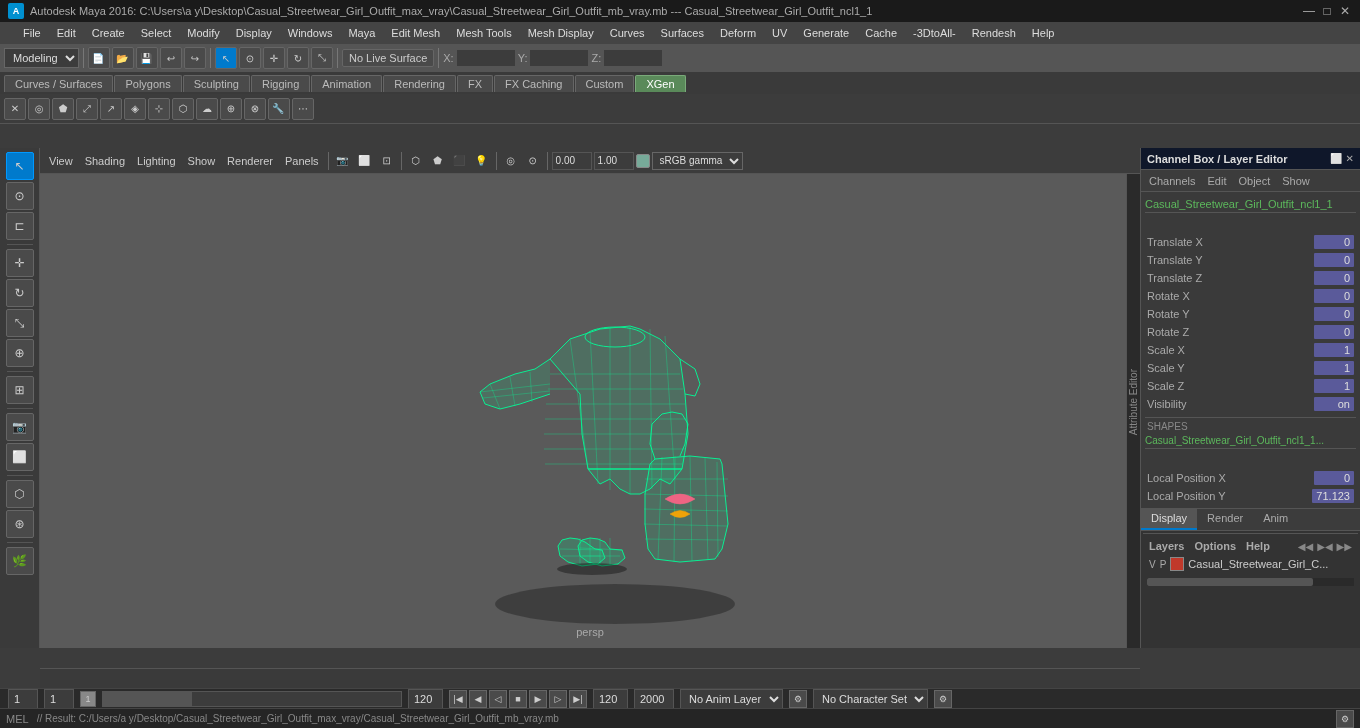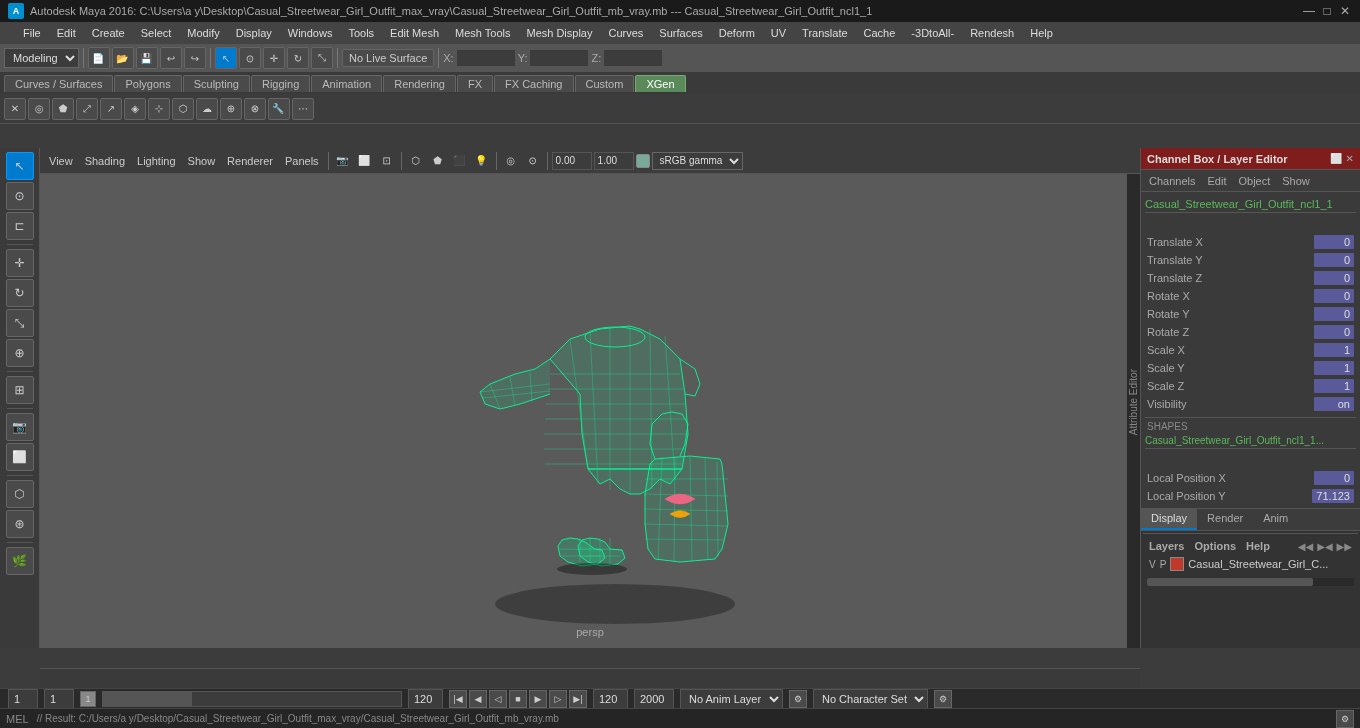--- a/index.html
+++ b/index.html
@@ -334,21 +334,21 @@
       right: 0;
       bottom: 80px;
       background: #3a3a3a;
       border-left: 1px solid #555;
       overflow: hidden;
       display: flex;
       flex-direction: column;
     }
     #channelbox-header {
       height: 22px;
-      background: #7f1d1d;
+      background: #0f172a;
       display: flex;
       align-items: center;
       justify-content: space-between;
       padding: 0 6px;
       border-bottom: 1px solid #555;
     }
     .cb-title {
       font-size: 11px;
       color: #ddd;
       font-weight: bold;
@@ -646,29 +646,29 @@
 </div>
 
 <div id="menubar">
   <div class="menu-item">File</div>
   <div class="menu-item">Edit</div>
   <div class="menu-item">Create</div>
   <div class="menu-item">Select</div>
   <div class="menu-item">Modify</div>
   <div class="menu-item">Display</div>
   <div class="menu-item">Windows</div>
-  <div class="menu-item">Tools</div>
+  <div class="menu-item">Maya</div>
   <div class="menu-item">Edit Mesh</div>
   <div class="menu-item">Mesh Tools</div>
   <div class="menu-item">Mesh Display</div>
   <div class="menu-item">Curves</div>
   <div class="menu-item">Surfaces</div>
   <div class="menu-item">Deform</div>
   <div class="menu-item">UV</div>
-  <div class="menu-item">Translate</div>
+  <div class="menu-item">Generate</div>
   <div class="menu-item">Cache</div>
   <div class="menu-item">-3DtoAll-</div>
   <div class="menu-item">Rendesh</div>
   <div class="menu-item">Help</div>
 </div>
 
 <div id="toolbar1">
   <select class="toolbar-select">
     <option>Modeling</option>
   </select>

